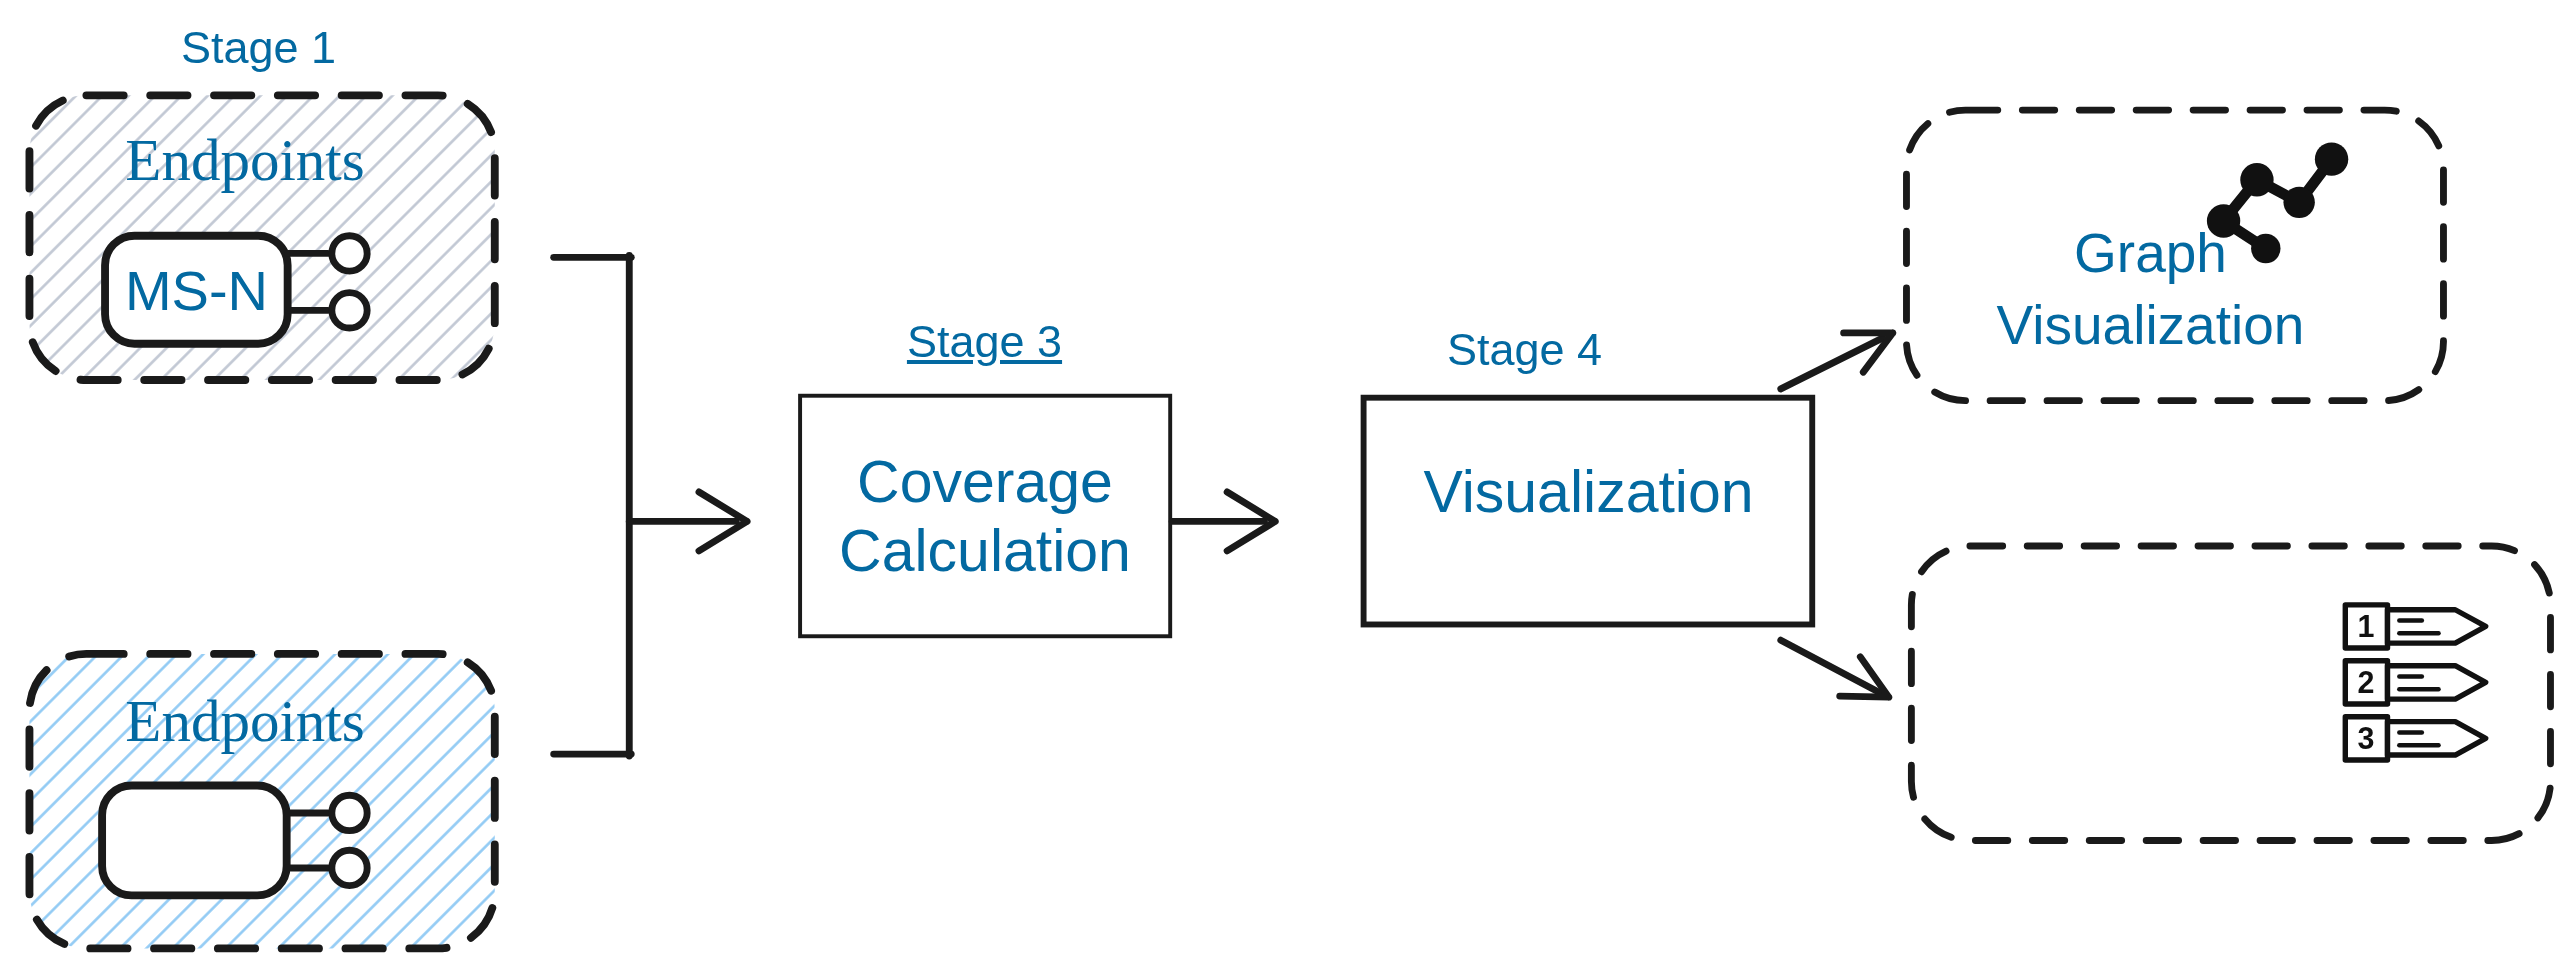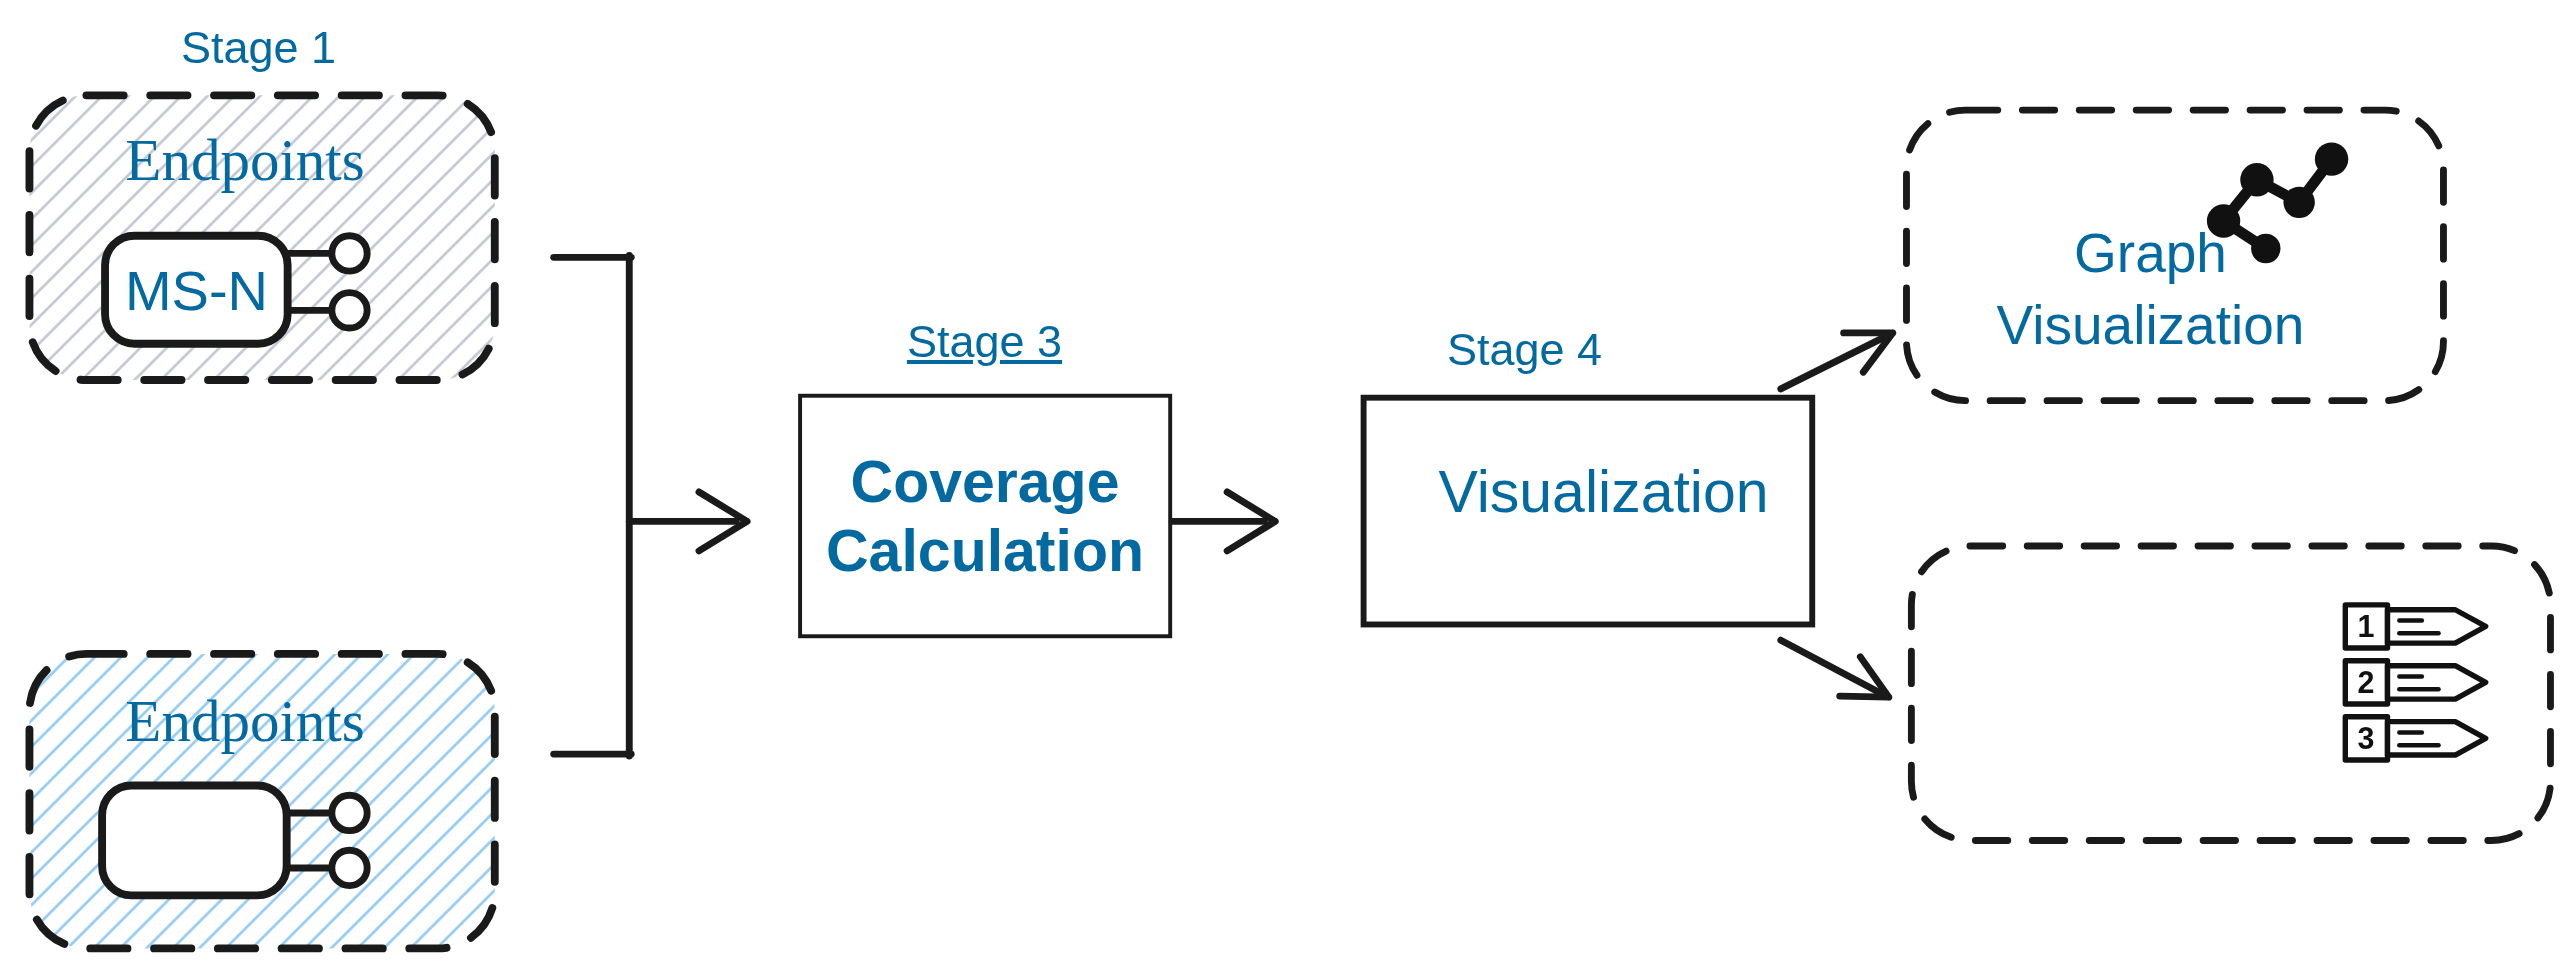--- a/index.html
+++ b/index.html
@@ -163,23 +163,23 @@
   <div class="lbl endpoints-title" style="top:126px;">Endpoints</div>
 
   <div class="lbl node-label" style="left:105px; top:236px; width:183px; height:108px;">MS-N</div>
 
 
   <div class="lbl endpoints-title" style="top:687px;">Endpoints</div>
 
 
   <div class="lbl stage-label" style="left:863px; top:316px;text-decoration:underline;">Stage 3</div>
 
-  <div class="lbl solid-box-label" style="left:802px; top:398px; width:366px; height:237px;font-weight:bold;">Coverage Calculation</div>
+  <div class="lbl solid-box-label" style="left:802px; top:398px; width:366px; height:237px;">Coverage Calculation</div>
 
   <div class="lbl stage-label" style="left:1403px; top:324px;">Stage 4</div>
 
-  <div class="lbl solid-box-label" style="left:1367px; top:401px; width:443px; height:182px;margin-left:15px;">Visualization</div>
+  <div class="lbl solid-box-label" style="left:1367px; top:401px; width:443px; height:182px;">Visualization</div>
 
   <div class="lbl output-title" style="left:1954px; top:218px; width:393px;">Graph Visualization</div>
 
 
 </div>
 
 
 </body></html>

